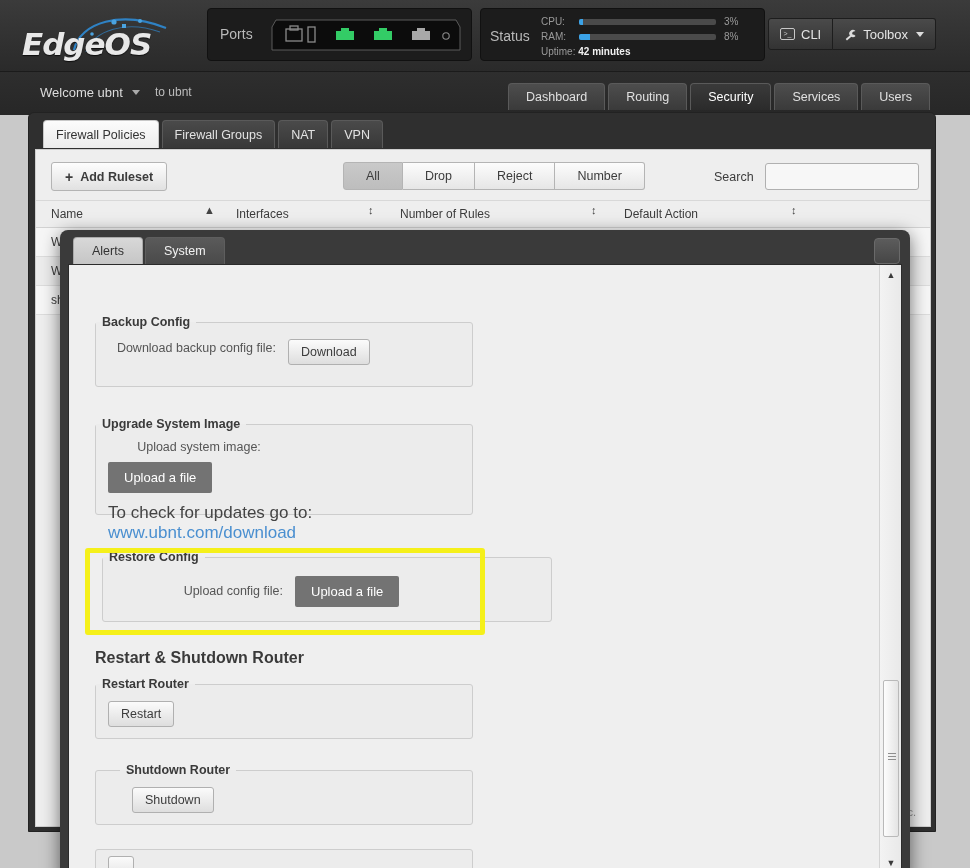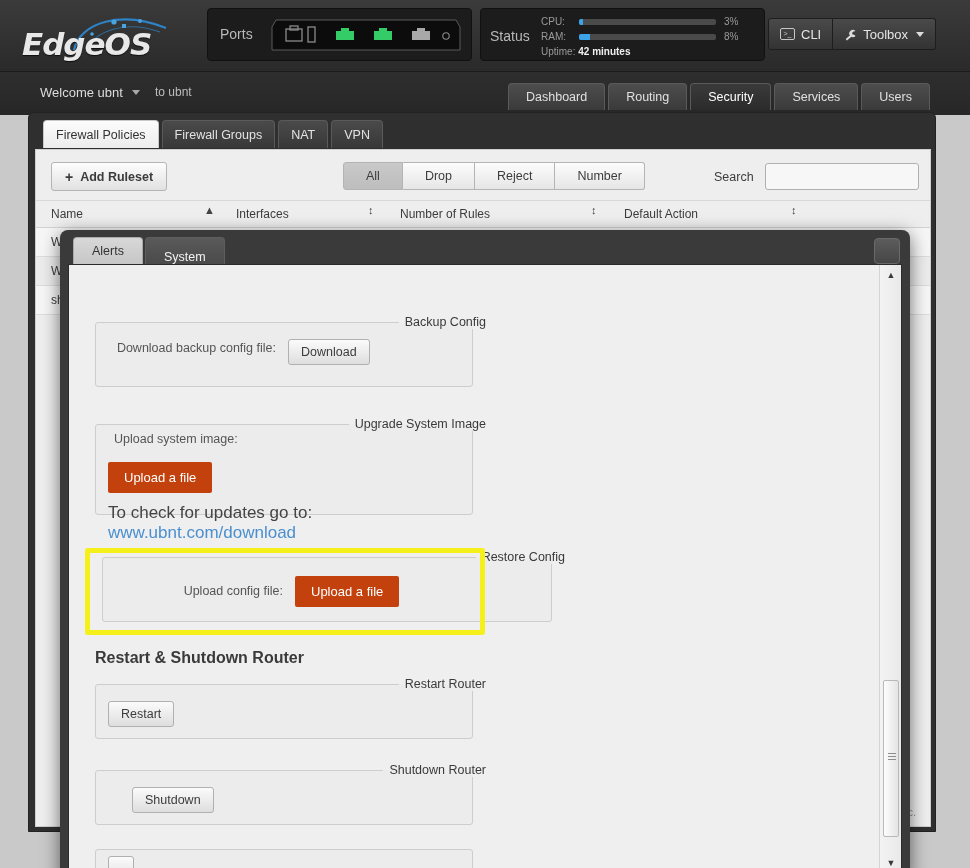--- a/index.html
+++ b/index.html
@@ -211,21 +211,21 @@
     display: flex; align-items: center;
     font-size: 12.5px; cursor: pointer;
     border-radius: 4px 4px 0 0;
   }
   .modal-tabs .mt.inactive {
     background: linear-gradient(to bottom, #d8d8d8, #c6c6c6);
     color: #333; border: 1px solid #aaa; border-bottom: none;
   }
   .modal-tabs .mt.active {
     background: linear-gradient(to bottom, #5a5a5a, #4a4a4a);
-    color: #f2f2f2; border: 1px solid #5e5e5e; border-bottom: none; align-items: flex-end;
+    color: #f2f2f2; border: 1px solid #5e5e5e; border-bottom: none;
   }
   .modal-close {
     position: absolute; right: 10px; top: 8px; width: 26px; height: 26px;
     background: linear-gradient(to bottom, #5c5c5c, #464646);
     border: 1px solid #6a6a6a; border-radius: 4px; cursor: pointer;
   }
   .modal-body {
     position: absolute; left: 8px; top: 34px; width: 834px; height: 608px;
     background: #efefef; border: 1px solid #2b2b2b;
     overflow: hidden;
@@ -239,37 +239,37 @@
   .mb-h2 {
     position: absolute; left: 26px; top: 384px;
     font-size: 16px; font-weight: bold; color: #3a3a3a;
   }
 
   fieldset.fs {
     position: absolute; margin: 0; padding: 0;
     border: 1px solid #cdcdcd; border-radius: 3px; background: #ececec;
   }
   fieldset.fs > legend {
-    margin-left: 20px; padding: 0 6px;
-    font-size: 12.5px; font-weight: normal; color: #3a3a3a; text-align: right;
+    margin-left: 0; padding: 0 6px;
+    font-size: 12.5px; font-weight: bold; color: #3a3a3a;
   }
   .fs-row { position: relative; height: 100%; }
   .fld-label {
     position: absolute; font-size: 12.5px; color: #555; text-align: right;
   }
   .btn-light {
     position: absolute;
     background: linear-gradient(to bottom, #fbfbfb, #dedede);
     border: 1px solid #b0b0b0; border-radius: 3px;
     font-size: 12.5px; color: #3c3c3c; cursor: pointer;
     height: 26px; padding: 0 12px;
   }
   .btn-red {
     position: absolute;
-    background: #c2410c;
+    background: #737373;
     border: none; border-radius: 2px;
     font-size: 13px; color: #fff; cursor: pointer;
     height: 31px; padding: 0 16px;
   }
   .hintline { position: absolute; font-size: 17px; color: #444; }
   .hintline a { color: #4a8fd0; text-decoration: none; }
 
   
   .highlight-box {
     position: absolute; left: 85px; top: 548px; width: 400px; height: 87px;
@@ -502,21 +502,21 @@
         <legend>Backup Config</legend>
         <div class="fs-row">
           <div class="fld-label" style="left:10px; top:12px; width:170px;">Download backup config file:</div>
           <button class="btn-light" style="left:192px; top:10px;">Download</button>
         </div>
       </fieldset>
 
       <fieldset class="fs" style="left:26px; top:152px; width:378px; height:98px;">
         <legend>Upgrade System Image</legend>
         <div class="fs-row">
-          <div class="fld-label" style="left:18px; top:1px; width:170px; text-align:left;">Upload system image:</div>
+          <div class="fld-label" style="left:18px; top:9px; width:170px; text-align:center;">Upload system image:</div>
           <button class="btn-red" style="left:12px; top:31px;">Upload a file</button>
           <div class="hintline" style="left:12px; top:72px;">
             <span>To check for updates go to:</span>
             <a href="#">www.ubnt.com/download</a>
           </div>
         </div>
       </fieldset>
 
       <fieldset class="fs" style="left:33px; top:285px; width:450px; height:72px;">
         <legend>Restore Config</legend>

